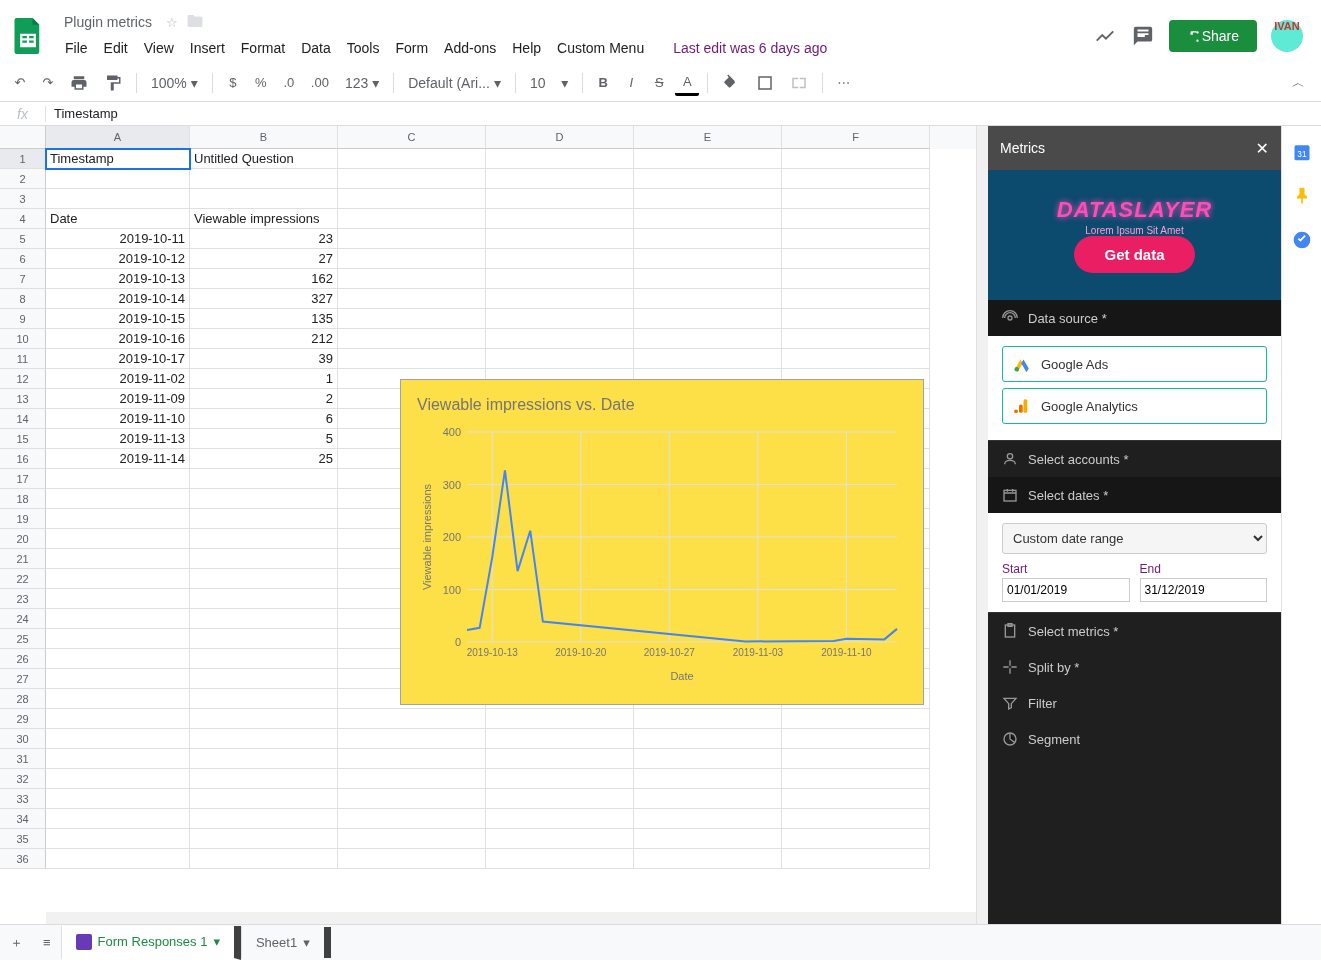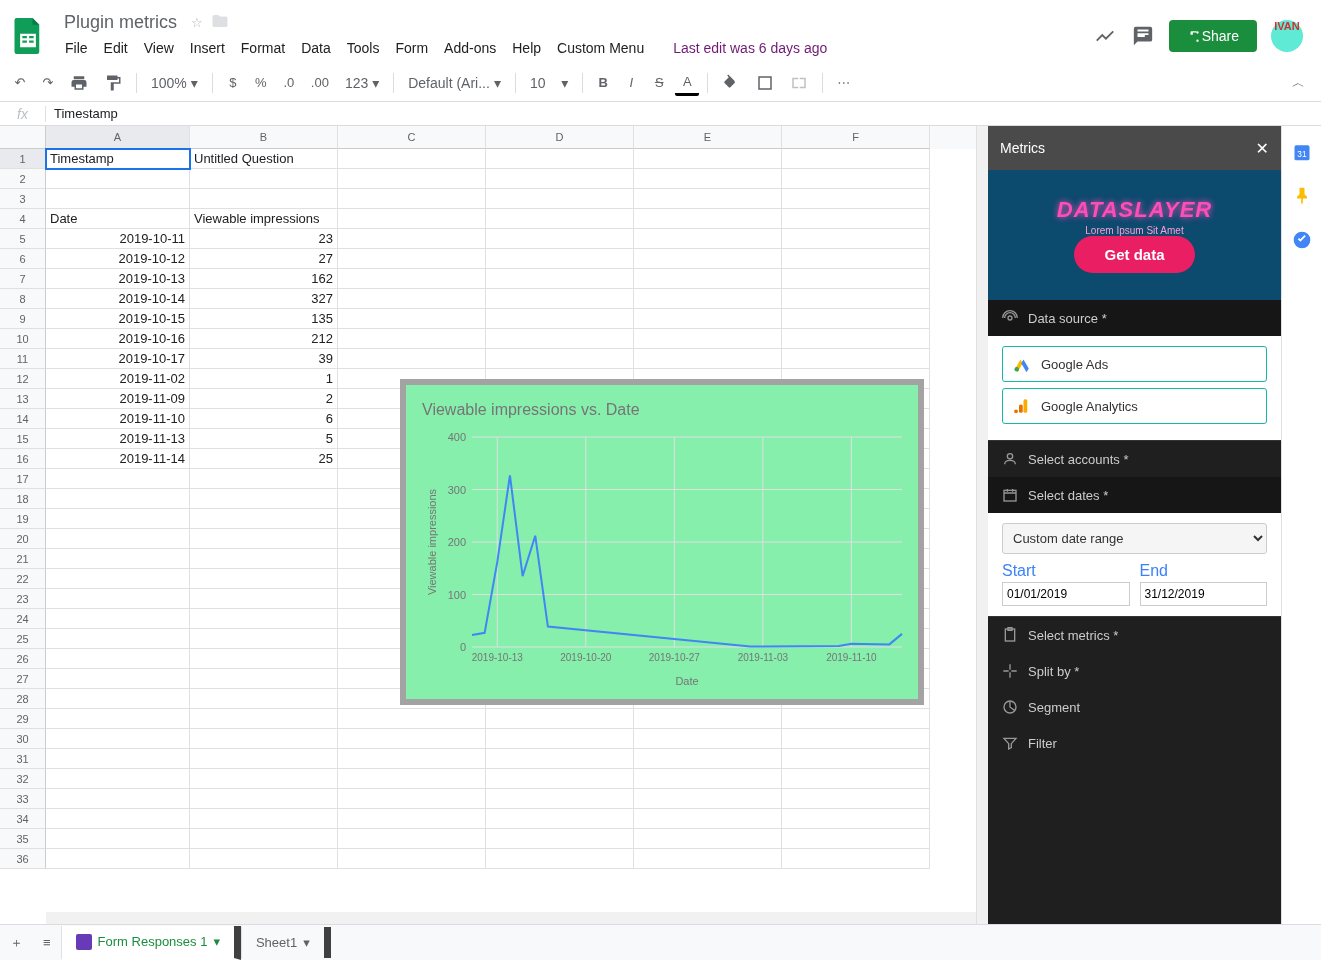--- a/index.html
+++ b/index.html
@@ -4,21 +4,21 @@
 <style>
 * { margin: 0; padding: 0; box-sizing: border-box; }
 body { font-family: Arial, sans-serif; font-size: 13px; color: #202124; overflow: hidden; width: 1321px; height: 960px; background: #fff; }
 
 
 .header { display: flex; align-items: center; padding: 8px 10px 0 8px; height: 64px; }
 .sheets-logo { width: 40px; height: 40px; display: flex; align-items: center; justify-content: center; }
 .sheets-logo svg { width: 28px; height: 36px; }
 .header-center { flex: 1; margin-left: 10px; }
 .doc-title-row { display: flex; align-items: center; height: 24px; }
-.doc-title { font-size: 18px; color: #5f6368; padding: 2px 6px; }
+.doc-title { font-size: 14px; color: #5f6368; padding: 2px 6px; }
 .star-icon, .folder-icon { color: #5f6368; opacity: 0.5; margin-left: 8px; cursor: pointer; }
 .menu-bar { display: flex; align-items: center; height: 28px; gap: 2px; }
 .menu-item { padding: 4px 7px; color: #202124; cursor: pointer; font-size: 14px; border-radius: 4px; }
 .last-edit { margin-left: 20px; color: #701a75; font-size: 14px; cursor: pointer; }
 .header-right { display: flex; align-items: center; gap: 14px; padding-right: 8px; }
 .explore-icon, .comment-icon { width: 24px; height: 24px; color: #5f6368; cursor: pointer; display:flex; align-items:center; justify-content:center; }
 .share-btn { background: #1a8e3d; color: white; padding: 8px 18px; border-radius: 4px; font-weight: 500; font-size: 14px; display: flex; align-items: center; gap: 1px; cursor: pointer; border:none; }
 .avatar { width: 32px; height: 32px; border-radius: 50%; background: #5eead4; display:flex; align-items:flex-start; justify-content:center; }
 
 
@@ -47,41 +47,41 @@
 
 .row { display: flex; height: 20px; }
 .row-h { width: 46px; border-right: 1px solid #ccc; border-bottom: 1px solid #e0e0e0; text-align: center; font-size: 11px; color: #5f6368; line-height: 20px; background: #f8f9fa; }
 .cell { border-right: 1px solid #e0e0e0; border-bottom: 1px solid #e0e0e0; padding: 0 4px; font-size: 13px; line-height: 20px; overflow: hidden; white-space: nowrap; }
 .cell.right { text-align: right; }
 .active-col-h { background: #e8eaed; }
 .active-row-h { background: #e8eaed; }
 .active-cell { outline: 2px solid #1a73e8; outline-offset: -1px; z-index: 2; position: relative; }
 
 
-.chart-box { position: absolute; left: 400px; top: 253px; width: 524px; height: 326px; background: #86efac; border: 6px solid #a3a3a3; padding: 16px; }
+.chart-box { position: absolute; left: 400px; top: 253px; width: 524px; height: 326px; background: #fde047; border: 1px solid #a3a3a3; padding: 16px; }
 .chart-title { font-size: 16px; color: #757575; margin-bottom: 8px; }
 .chart-body { position: relative; height: 260px; }
 
 
 .sidebar { width: 293px; background: #1f1f1f; color: #ccc; display: flex; flex-direction: column; }
 .side-header { background: #4a4a4a; height: 44px; display: flex; align-items: center; padding: 0 12px; color: #fff; font-size: 14px; justify-content: space-between; }
 .side-close { cursor: pointer; color: #fff; font-size: 16px; }
 .side-brand { background: #0c4a6e; padding: 27px 0; text-align: center; }
 .brand-name { font-size: 22px; font-weight: bold; font-style: italic; color: #ff4db8; letter-spacing: 1px; text-shadow: 0 0 6px #ff4db8; }
 .brand-sub { font-size: 10px; color: #ff9ed6; margin-top: 2px; }
 .get-data-btn { background: #e91e63; color: #fff; border: none; padding: 10px 30px; border-radius: 20px; font-size: 15px; font-weight: bold; cursor: pointer; }
 .side-section { border-bottom: 1px solid #333; }
 .side-sec-header { padding: 10px 14px; font-size: 13px; color: #ccc; display: flex; align-items: center; gap: 10px; cursor: pointer; background:#1f1f1f; }
 .side-sec-header.dark { background: #161616; }
 .side-sec-body { background: #fff; padding: 10px 14px; }
 .ds-item { background: #fff; border: 1px solid #14b8a6; border-radius: 3px; padding: 8px 10px; margin-bottom: 6px; font-size: 13px; color: #333; display: flex; align-items: center; gap: 10px; cursor: pointer; }
 .date-select { width: 100%; padding: 6px; border: 1px solid #ccc; border-radius: 3px; font-size: 13px; color: #333; background: #f5f5f5; }
 .date-row { display: flex; gap: 10px; margin-top: 8px; }
 .date-col { flex: 1; }
-.date-lbl { font-size: 16px; color: #3b82f6; margin-bottom: 2px; display: block; }
+.date-lbl { font-size: 12px; color: #701a75; margin-bottom: 2px; display: block; }
 .date-inp { width: 100%; padding: 4px; border: 1px solid #ccc; font-size: 12px; }
 
 
 .icon-rail { width: 40px; display: flex; flex-direction: column; align-items: center; padding-top: 16px; gap: 24px; border-left: 1px solid #e0e0e0; }
 .rail-ic { width: 20px; height: 20px; cursor: pointer; }
 
 
 .sheet-tabs { height: 36px; border-top: 1px solid #dadce0; display: flex; align-items: center; background: #f8f9fa; }
 .tab-btn { padding: 6px 10px; color: #5f6368; cursor: pointer; }
 .tab { padding: 8px 14px; font-size: 13px; color: #5f6368; cursor: pointer; display: flex; align-items: center; gap: 6px; border-right: 7px solid #404040; border-left: 1px solid #e0e0e0; }
@@ -664,30 +664,30 @@
       <span>Select metrics *</span>
     </div>
     <div class="side-sec-header">
       <svg class="sec-ic" viewBox="0 0 24 24">
           <path stroke="#ccc" stroke-width="2" d="M2 12h8M14 12h8M12 2v8M12 14v8"></path>
         </svg>
       <span>Split by *</span>
     </div>
     <div class="side-sec-header">
       <svg class="sec-ic" viewBox="0 0 24 24">
+          <path fill="none" stroke="#ccc" stroke-width="2" d="M3 5h18l-7 8v6l-4 2v-8z"></path>
+        </svg>
+      <span>Filter</span>
+    </div>
+    <div class="side-sec-header">
+      <svg class="sec-ic" viewBox="0 0 24 24">
           <circle cx="12" cy="12" r="9" fill="none" stroke="#ccc" stroke-width="2"></circle>
           <path stroke="#ccc" stroke-width="2" d="M12 3v9l7 5"></path>
         </svg>
       <span>Segment</span>
-    </div>
-    <div class="side-sec-header">
-      <svg class="sec-ic" viewBox="0 0 24 24">
-          <path fill="none" stroke="#ccc" stroke-width="2" d="M3 5h18l-7 8v6l-4 2v-8z"></path>
-        </svg>
-      <span>Filter</span>
     </div>
   </div>
 
   <div class="icon-rail">
     <svg class="rail-ic" viewBox="0 0 24 24">
         <rect fill="#4285f4" x="3" y="4" width="18" height="18" rx="2"></rect>
         <text x="12" y="18" font-size="10" fill="#fff" text-anchor="middle">31</text>
       </svg>
     <svg class="rail-ic" viewBox="0 0 24 24">
         <path fill="#fbbc04" d="M9 2h6v8l3 3v2h-5v5l-1 2-1-2v-5H6v-2l3-3z"></path>

